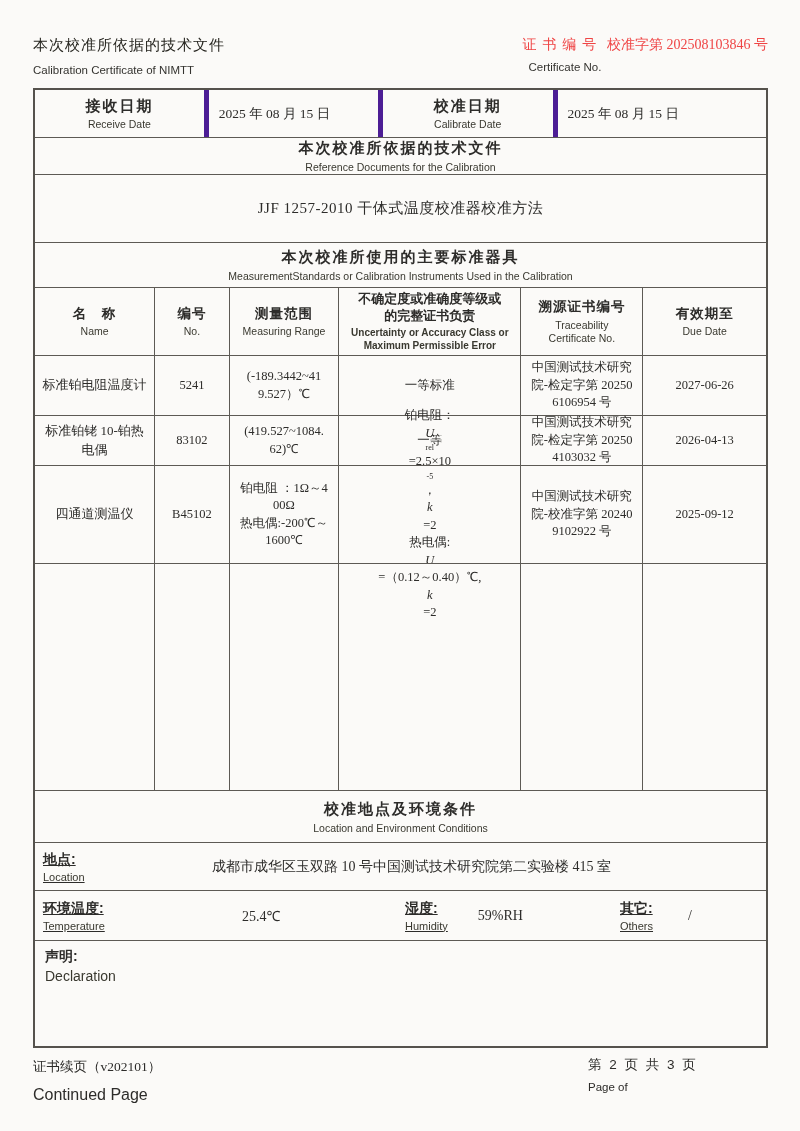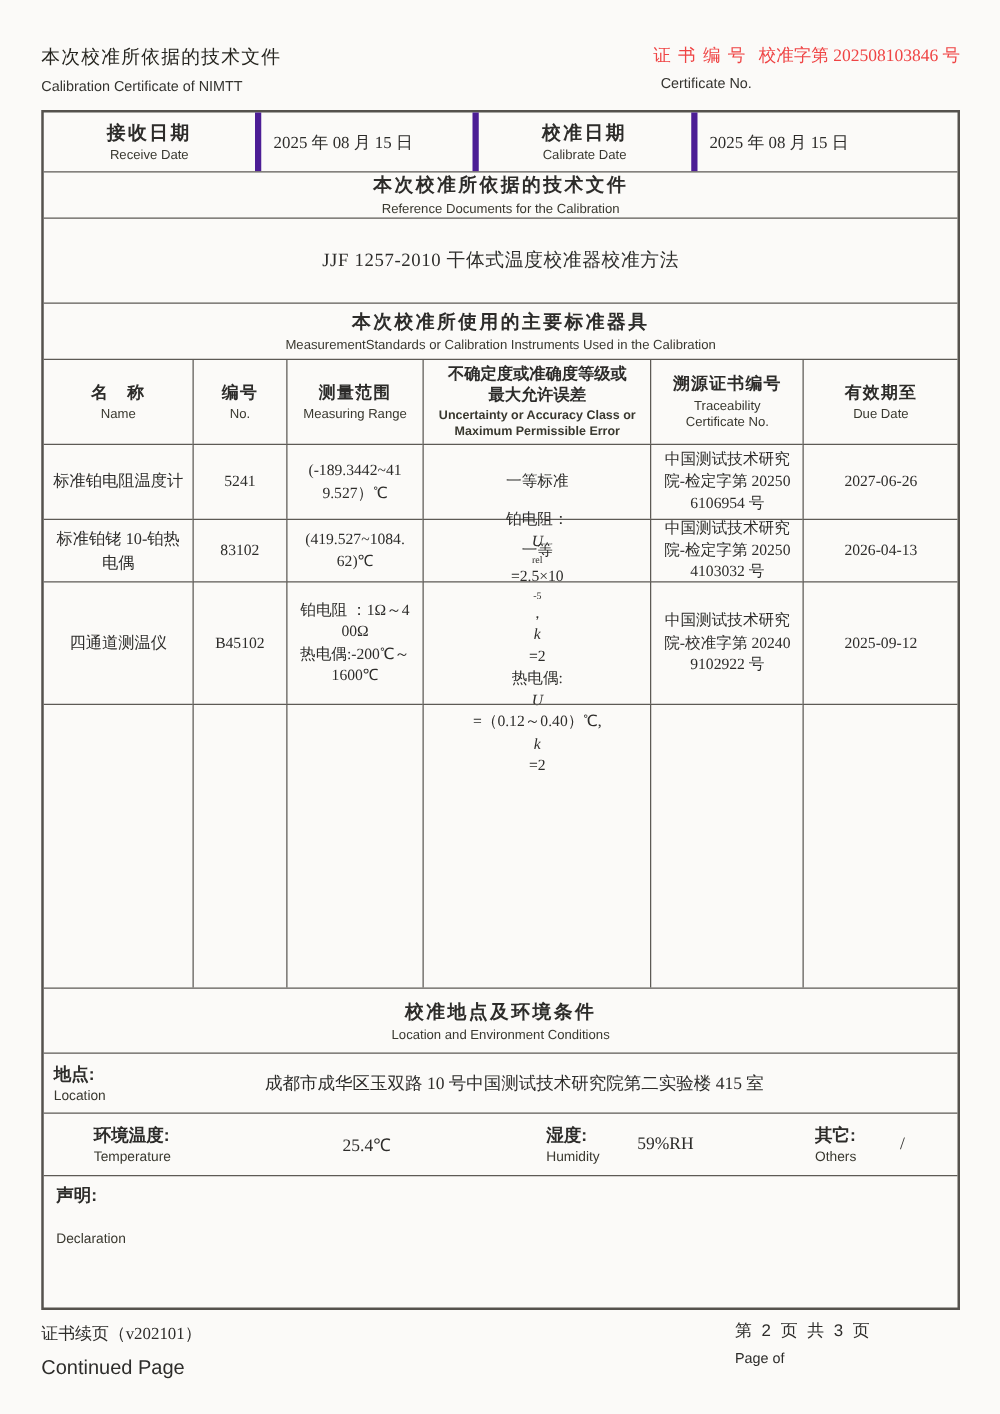--- a/index.html
+++ b/index.html
@@ -69,37 +69,37 @@
   .inst .hc .zh { font-size:13.5px; font-weight:bold; letter-spacing:1px; line-height:1.3; }
   .inst .hc .en { font-size:10.5px; margin-top:3px; color:#39382f; line-height:1.25; }
   .inst .hc.tight .zh { font-size:13px; letter-spacing:0; }
   .inst .hc.tight .en { font-size:10px;font-weight:bold; }
   .inst .namec { font-size:13px; }
   sub { font-size:8px; vertical-align:-2px; }
   sup { font-size:8px; vertical-align:4px; }
 
   
   .row-loc { height:48px; display:flex; align-items:center; }
-  .sidelab { padding-left:8px; width:112px; flex:none; }
+  .sidelab { padding-left:8px; width:112px; flex:none;text-decoration:underline; }
   .sidelab .zh { font-size:14px; font-weight:bold; }
   .sidelab .en { font-size:11px; margin-top:2px; color:#39382f; }
   .loc-value { flex:1; text-align:center; font-size:14px; font-family:"Liberation Serif", serif; padding-right:90px; }
   .row-env { height:50px; display:flex; align-items:center; }
-  .env-group { display:flex; align-items:center;padding-left:32px; }
+  .env-group { display:flex; align-items:center; }
   .env-g1 { width:337px; } .env-g2 { width:215px; } .env-g3 { flex:1; }
   .env-value { font-family:"Liberation Serif", serif; font-size:14px; }
   .env-g1 .env-value { margin-left:95px; }
   .env-g2 .sidelab, .env-g3 .sidelab { width:auto; padding-left:33px; }
   .env-g2 .env-value { margin-left:30px; }
   .env-g3 .env-value { margin-left:35px; }
 
   
   .row-decl { flex:1; padding:7px 12px 0 10px; }
   .row-decl .zh { font-size:14px; font-weight:bold; }
-  .row-decl .en { font-size:11px; margin-top:19px; color:#39382f; }
+  .row-decl .en { font-size:14px; margin-top:2px; color:#39382f; }
   .decl-items { margin-top:6px; font-size:13px; font-family:"Liberation Sans", sans-serif; }
   .decl-items div { margin-top:7px; letter-spacing:.3px; }
 
   
   .page-footer-left { position:absolute; left:33px; top:1058px; }
   .page-footer-left .zh { font-size:13.5px; font-family:"Liberation Serif", serif; }
   .page-footer-left .en { font-size:16px; margin-top:10px; }
   .page-footer-right { position:absolute; left:588px; top:1056px; }
   .page-footer-right .zh { font-size:13.5px; letter-spacing:2px; }
   .page-footer-right .en { font-size:11.5px; margin-top:7px; }
@@ -153,21 +153,21 @@
     <div class="hc">
       <div class="zh">编号</div>
       <div class="en">No.</div>
     </div>
     <div class="hc">
       <div class="zh">测量范围</div>
       <div class="en">Measuring Range</div>
     </div>
     <div class="hc tight">
       <div class="zh">不确定度或准确度等级或
-最大允许误差</div>
+的完整证书负责</div>
       <div class="en">Uncertainty or Accuracy Class or
 Maximum Permissible Error</div>
     </div>
     <div class="hc">
       <div class="zh">溯源证书编号</div>
       <div class="en">Traceability
 Certificate No.</div>
     </div>
     <div class="hc">
       <div class="zh">有效期至</div>

